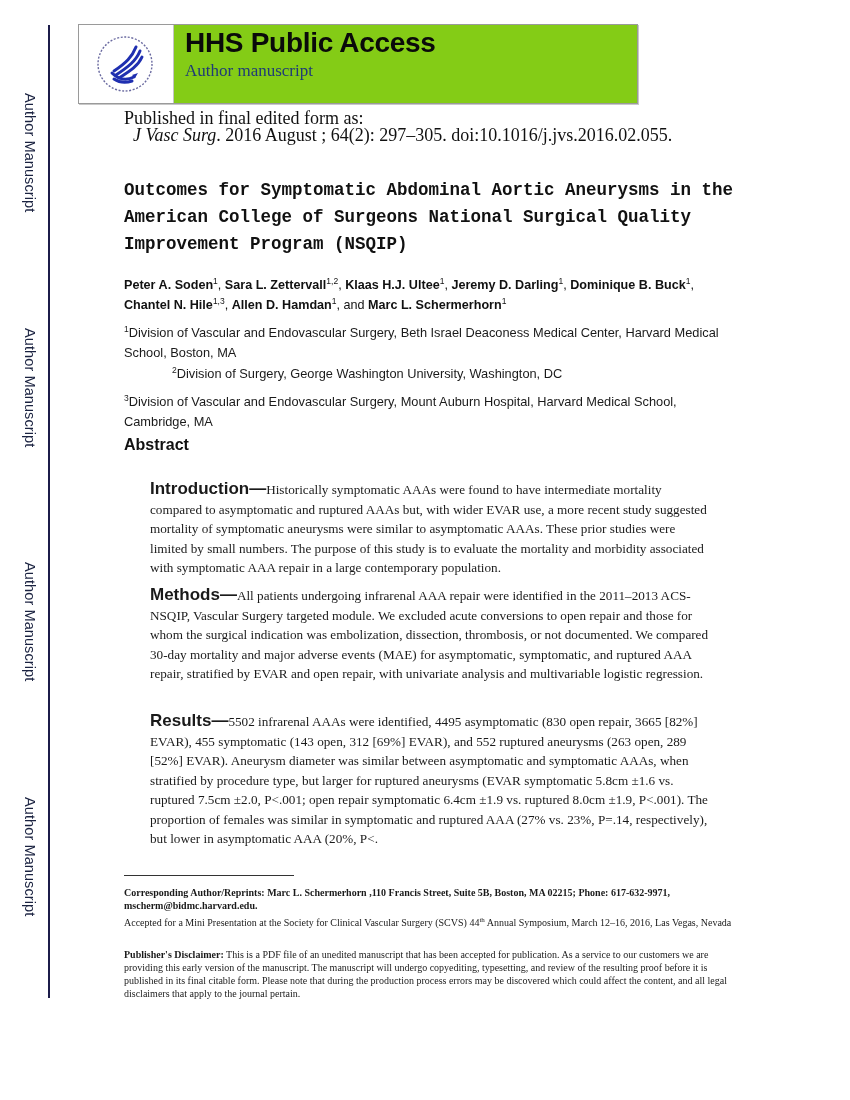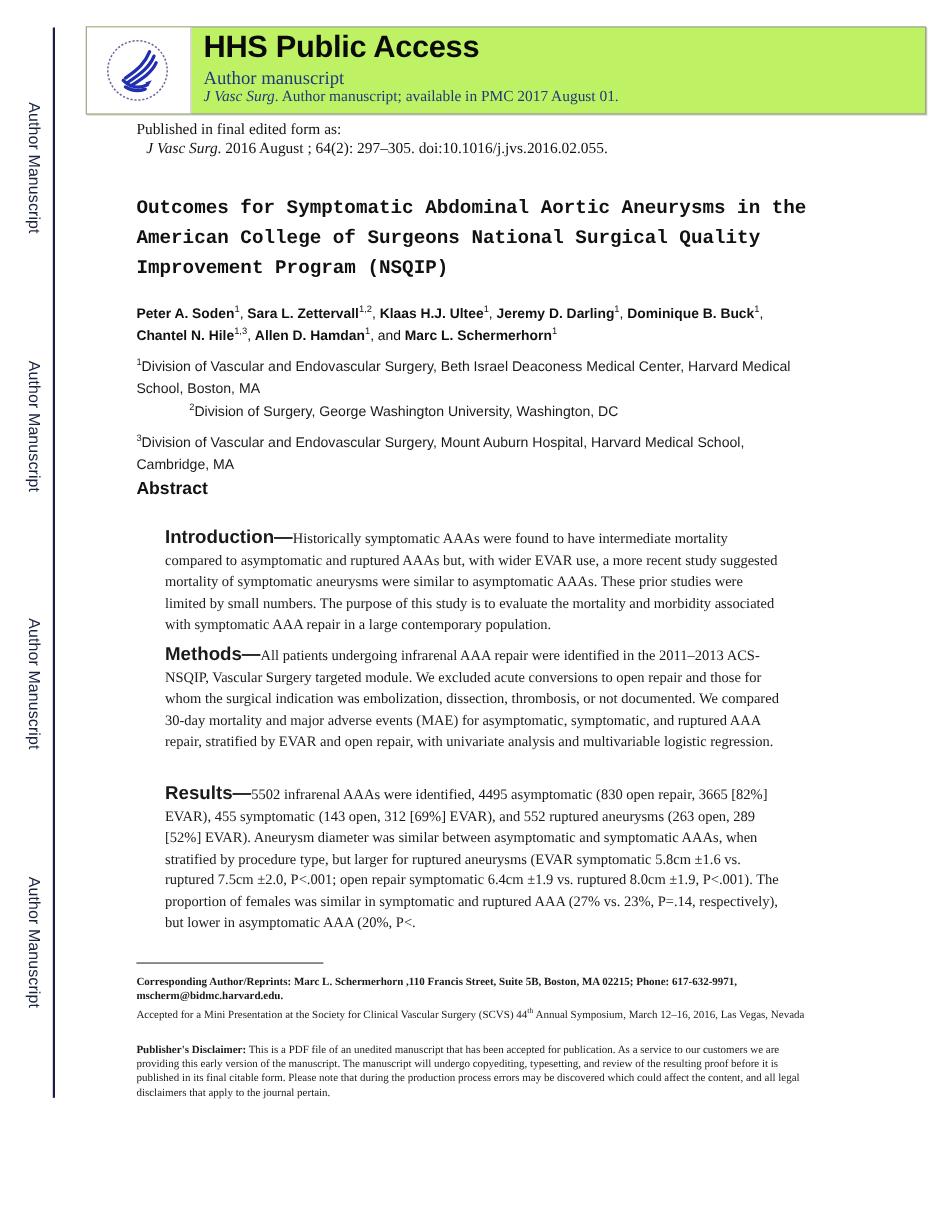--- a/index.html
+++ b/index.html
@@ -6,22 +6,22 @@
     body { width: 850px; height: 1100px; position: relative; overflow: hidden; color: #111; }
 
     .side-line { position: absolute; left: 48px; top: 25px; width: 2px; height: 973px; background: #1c1c4a; }
     .side-label {
       position: absolute; left: 14px; width: 24px;
       font-family: "Liberation Sans", sans-serif; font-size: 14.5px; color: #1a2240;
       writing-mode: vertical-rl; white-space: nowrap; letter-spacing: 0.1px;
     }
 
     .hhs-box {
-      position: absolute; left: 78px; top: 24px; width: 764px; height: 80px;
-      border: 1px solid #9a9a9a; background: #bef264; box-sizing: border-box;
+      position: absolute; left: 78px; top: 24px; width: 560px; height: 80px;
+      border: 1px solid #9a9a9a; background: #84cc16; box-sizing: border-box;
       box-shadow: 1px 1px 0 #c8c8c8;
     }
     .logo-cell {
       position: absolute; left: 0; top: 0; width: 94px; height: 78px;
       background: #ffffff; border-right: 1px solid #c4c4c4;
     }
     .logo-cell svg { position: absolute; left: 13px; top: 8px; }
     .hhs-title {
       position: absolute; left: 106px; top: 2px;
       font-family: "Liberation Sans", sans-serif; font-weight: bold; font-size: 28px; color: #0a0a0a;
@@ -30,21 +30,21 @@
     .hhs-sub {
       position: absolute; left: 106px; top: 36px;
       font-family: "Liberation Serif", serif; font-size: 17px; color: #1f3a78;
     }
     .hhs-avail {
       position: absolute; left: 106px; top: 56px;
       font-family: "Liberation Serif", serif; font-size: 14px; color: #1f3a78;
     }
     .hhs-avail i { font-style: italic; }
 
-    .published { position: absolute; left: 124px; top: 110px; font-family: "Liberation Serif", serif; font-size: 14px; line-height: 17px; }
+    .published { position: absolute; left: 124px; top: 110px; font-family: "Liberation Serif", serif; font-size: 18px; line-height: 17px; }
     .published .cite { padding-left: 9px; }
     .published i { font-style: italic; }
 
     .title {
       position: absolute; left: 124px; top: 177px; width: 620px;
       font-family: Liberation Mono, monospace; font-weight: bold; font-size: 17.5px; line-height: 27px; color: #111;
     }
     .authors {
       position: absolute; left: 124px; top: 275px; width: 610px;
       font-family: "Liberation Sans", sans-serif; font-weight: bold; font-size: 12.6px; line-height: 20px;
@@ -92,21 +92,20 @@
         <path d="M48 18 C44 28, 36 34, 24 42"></path>
         <path d="M50 24 C46 33, 38 38, 27 45"></path>
         <path d="M20 40 C26 46, 34 48, 42 44"></path>
         <path d="M22 46 C28 50, 34 50, 40 48"></path>
       </g>
       <path d="M40 42 L46 40 L43 45 Z" fill="#1f2fb0"></path>
     </svg>
   </div>
   <div class="hhs-title">HHS Public Access</div>
   <div class="hhs-sub">Author manuscript</div>
-  <div class="hhs-avail"><i>J Vasc Surg</i><span>. Author manuscript; available in PMC 2017 August 01.</span></div>
 </div>
 
 <div class="published">
   <div>Published in final edited form as:</div>
   <div class="cite"><i>J Vasc Surg</i><span>. 2016 August ; 64(2): 297–305. doi:10.1016/j.jvs.2016.02.055.</span></div>
 </div>
 
 <div class="title">Outcomes for Symptomatic Abdominal Aortic Aneurysms in the American College of Surgeons National Surgical Quality Improvement Program (NSQIP)</div>
 
 <div class="authors">

